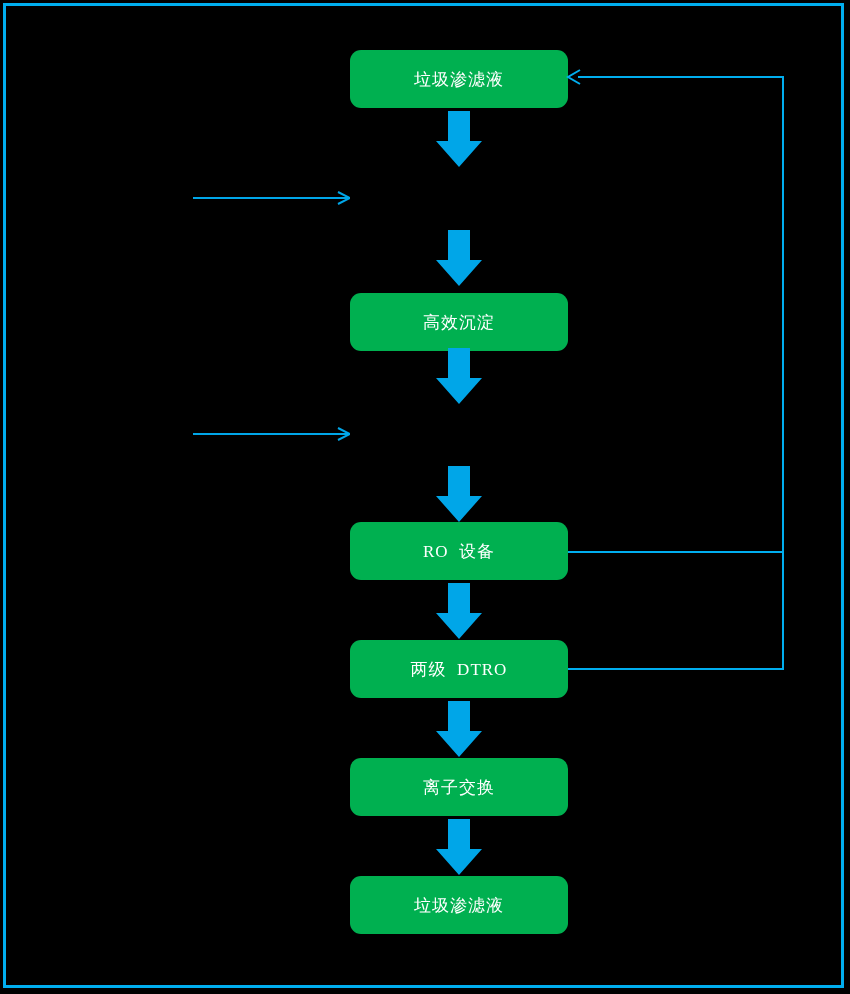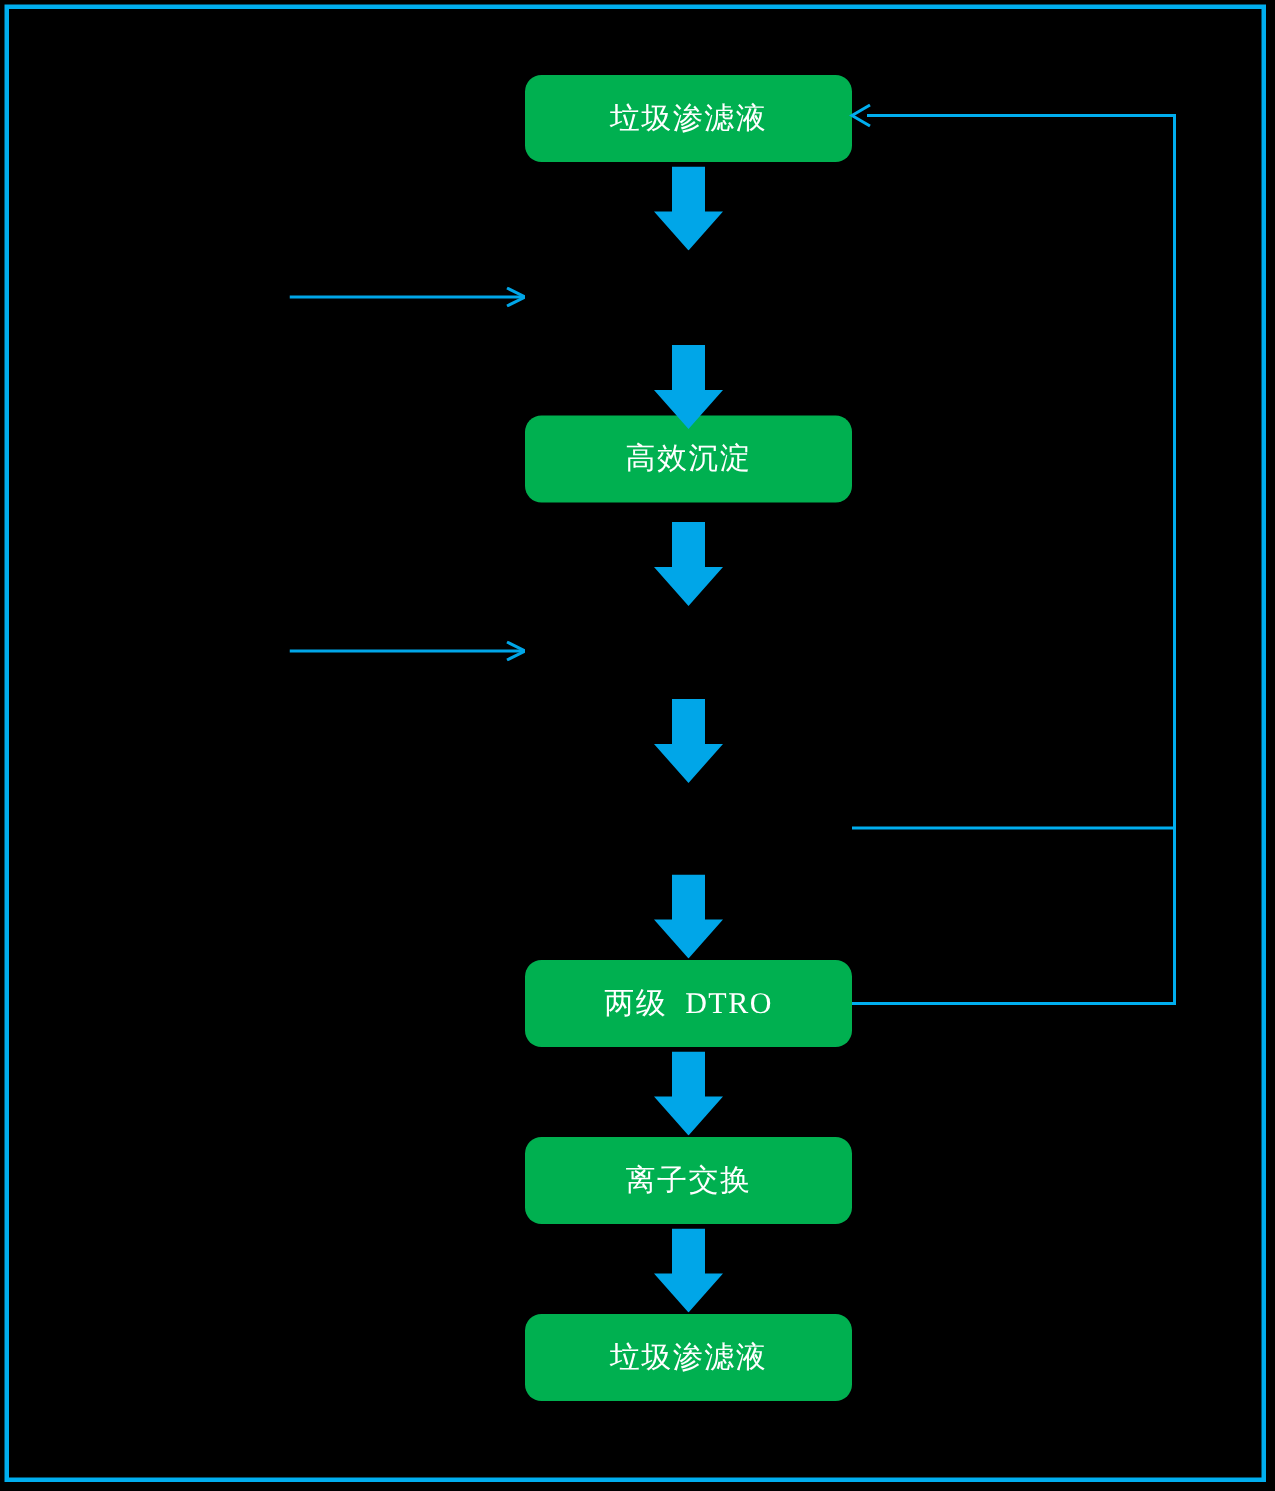--- a/index.html
+++ b/index.html
@@ -39,21 +39,21 @@
     align-items: center;
     justify-content: center;
     color: #FFFFFF;
     font-size: 23px;
     letter-spacing: 1px;
     white-space: pre;
     box-sizing: border-box;
   }
   .node-label {
     color: #FFFFFF;
-    font-size: 20px;
+    font-size: 17px;
     line-height: 1;
     white-space: pre;
   }
 
   
   .block-arrow {
     position: absolute;
     left: 436px;
     width: 46px;
     height: 56px;
@@ -90,25 +90,28 @@
 
 <div id="canvas">
 
   <div id="frame"></div>
 
   <div class="node" style="top:50px">
     <span class="node-label">垃圾渗滤液</span>
   </div>
 
 
-  <div class="node" style="top:277px">
+  <div class="node" style="top:293px">
     <span class="node-label">高效沉淀</span>
   </div>
 
 
+  <div class="node" style="top:522px">
+    <span class="node-label">RO  设备</span>
+  </div>
 
   <div class="node" style="top:640px">
     <span class="node-label">两级  DTRO</span>
   </div>
 
   <div class="node" style="top:758px">
     <span class="node-label">离子交换</span>
   </div>
 
   <div class="node" style="top:876px">

